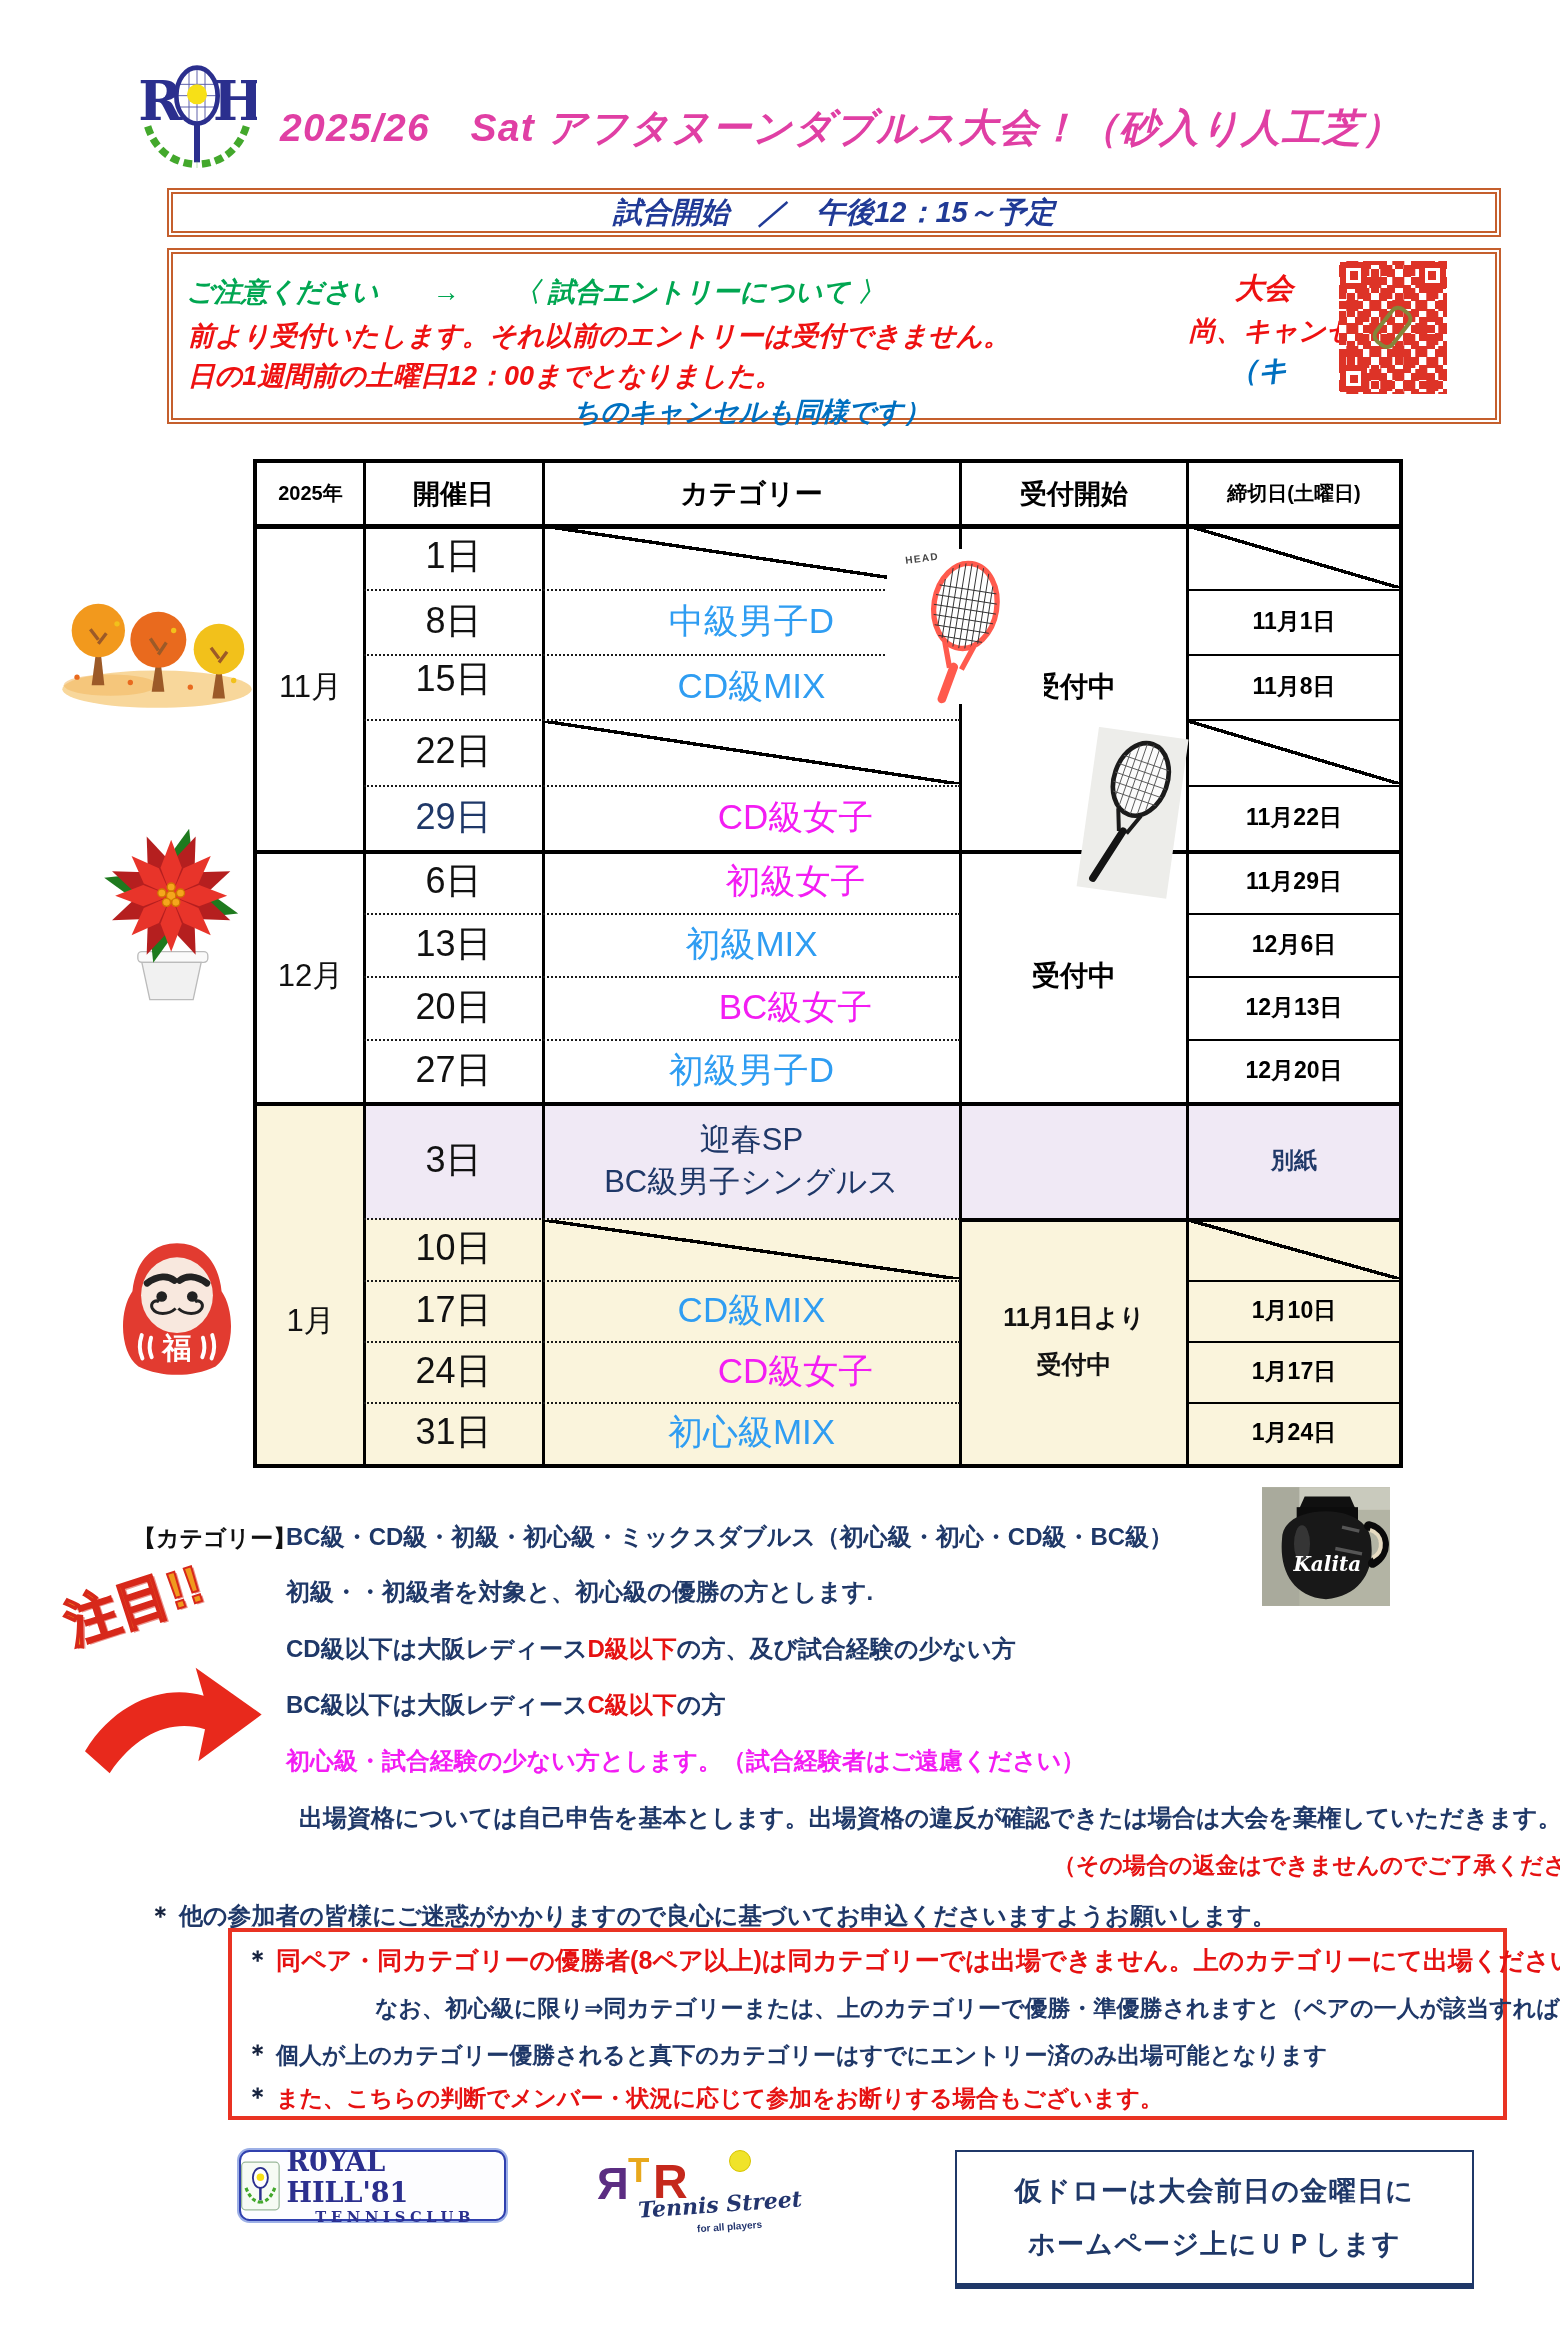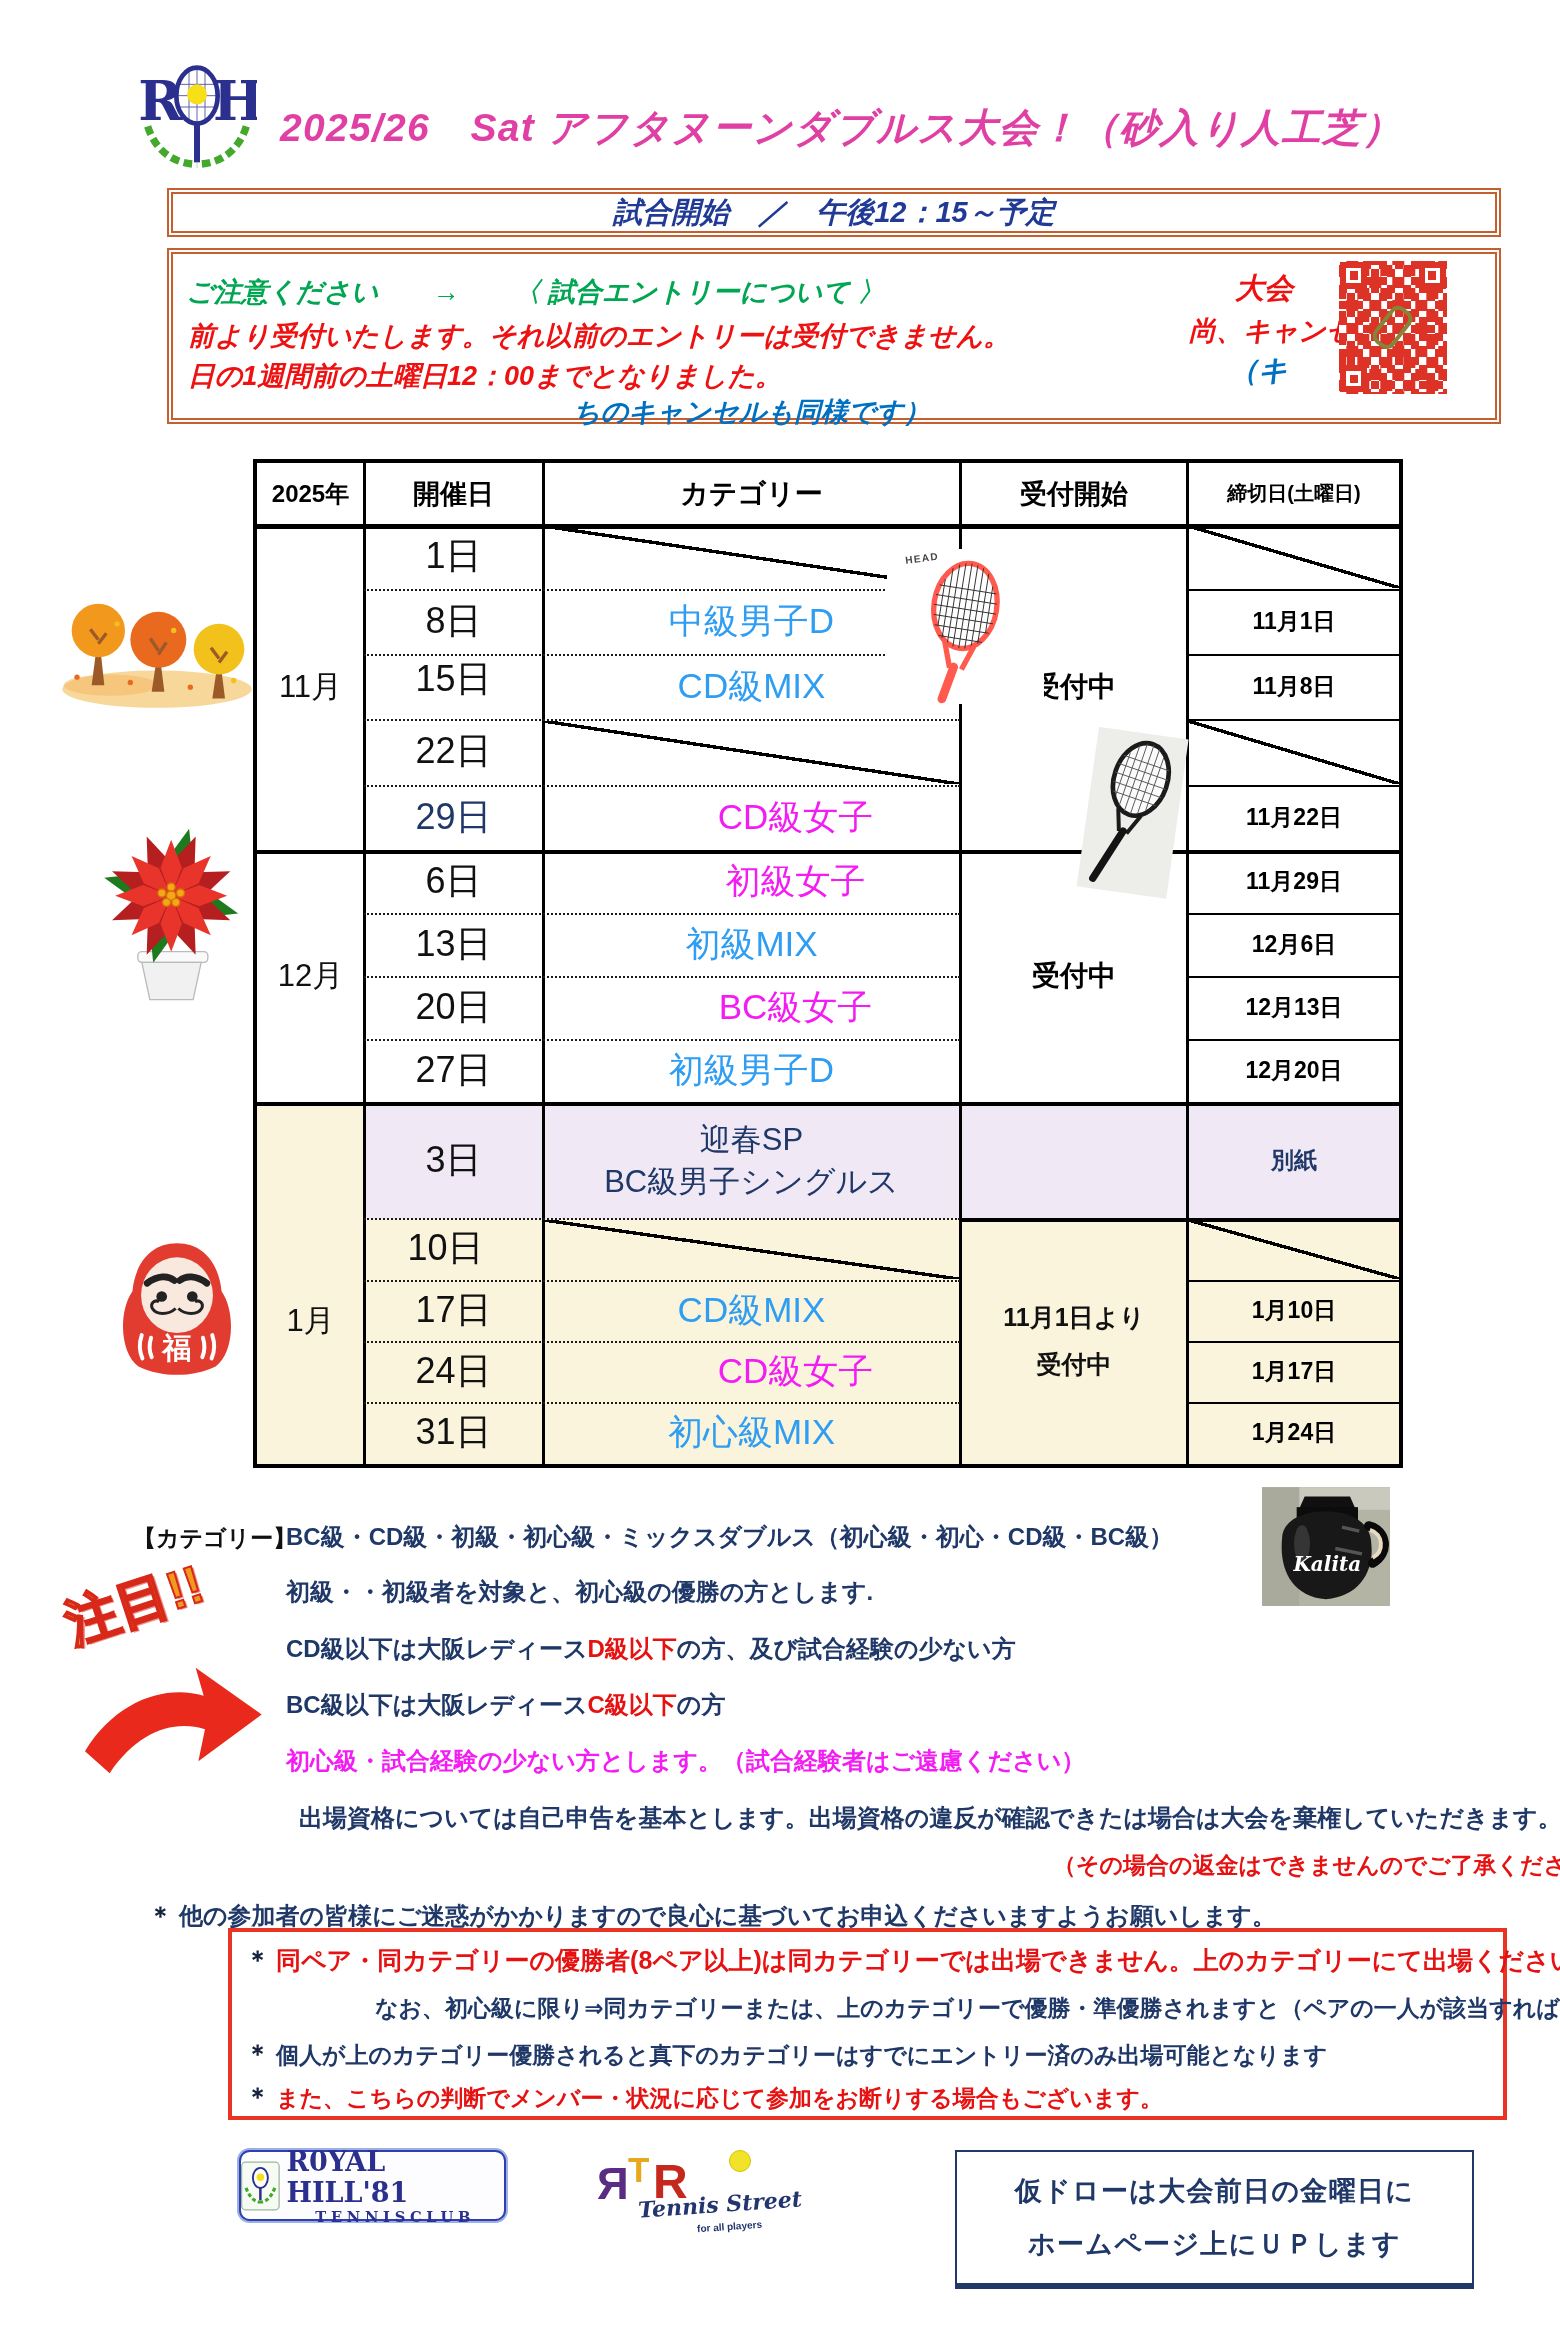--- a/index.html
+++ b/index.html
@@ -167,21 +167,21 @@
     <div class="dsep" style="top:878px;"></div>
       <div class="dsep" style="top:939px;"></div>
 
     <div class="diag" style="left:286px;top:63px;width:416px;height:62px;"></div>
     <div class="diag" style="left:931px;top:63px;width:212px;height:62px;"></div>
     <div class="diag" style="left:286px;top:258px;width:416px;height:63px;"></div>
     <div class="diag" style="left:931px;top:258px;width:212px;height:63px;"></div>
     <div class="diag" style="left:286px;top:757px;width:416px;height:59px;"></div>
     <div class="diag" style="left:931px;top:757px;width:212px;height:59px;"></div>
 
-    <div class="c hdr" style="left:0;top:0;width:107px;height:61px;font-size:24px;">2025年</div>
+    <div class="c hdr" style="left:0;top:0;width:107px;height:61px;font-size:20px;">2025年</div>
     <div class="c hdr" style="left:107px;top:0;width:179px;height:61px;">開催日</div>
     <div class="c hdr" style="left:286px;top:0;width:417px;height:61px;font-size:28px;">カテゴリー</div>
     <div class="c hdr" style="left:703px;top:0;width:228px;height:61px;">受付開始</div>
     <div class="c hdr-small" style="left:931px;top:0;width:212px;height:61px;">締切日(土曜日)</div>
 
     <div class="c month" style="left:0;top:61px;width:107px;height:326px;">11月</div>
     <div class="c month" style="left:0;top:387px;width:107px;height:252px;">12月</div>
     <div class="c month" style="left:0;top:639px;width:107px;height:362px;margin-top:38px;">1月</div>
 
     <div class="c day" style="left:107px;top:61px;width:179px;height:65px;">1日</div>
@@ -210,21 +210,21 @@
     <div class="c cat-blue" style="left:286px;top:576px;width:417px;height:63px;">初級男子D</div>
     <div class="c dl" style="left:931px;top:576px;width:212px;height:63px;">12月20日</div>
     <div class="c recv" style="left:703px;top:387px;width:228px;height:252px;">受付中</div>
 
     <div class="c day" style="left:107px;top:639px;width:179px;height:117px;">3日</div>
     <div class="c cat-navy" style="left:286px;top:639px;width:417px;height:117px;flex-direction:column;">
       <span>迎春SP</span>
       <span>BC級男子シングルス</span>
     </div>
     <div class="c dl-navy" style="left:931px;top:639px;width:212px;height:117px;">別紙</div>
-    <div class="c day" style="left:99px;top:755px;width:179px;height:61px;">10日</div>
+    <div class="c day" style="left:107px;top:755px;width:179px;height:61px;">10日</div>
     <div class="c day" style="left:107px;top:817px;width:179px;height:61px;">17日</div>
     <div class="c cat-blue" style="left:286px;top:817px;width:417px;height:61px;">CD級MIX</div>
     <div class="c dl" style="left:931px;top:817px;width:212px;height:61px;">1月10日</div>
     <div class="c day" style="left:107px;top:878px;width:179px;height:61px;">24日</div>
     <div class="c cat-mag" style="left:286px;top:878px;width:417px;height:61px;">CD級女子</div>
     <div class="c dl" style="left:931px;top:878px;width:212px;height:61px;">1月17日</div>
     <div class="c day" style="left:107px;top:939px;width:179px;height:61px;">31日</div>
     <div class="c cat-blue" style="left:286px;top:939px;width:417px;height:61px;">初心級MIX</div>
     <div class="c dl" style="left:931px;top:939px;width:212px;height:61px;">1月24日</div>
     <div class="c" style="left:703px;top:755px;width:228px;height:246px;flex-direction:column;gap:14.7px;">

